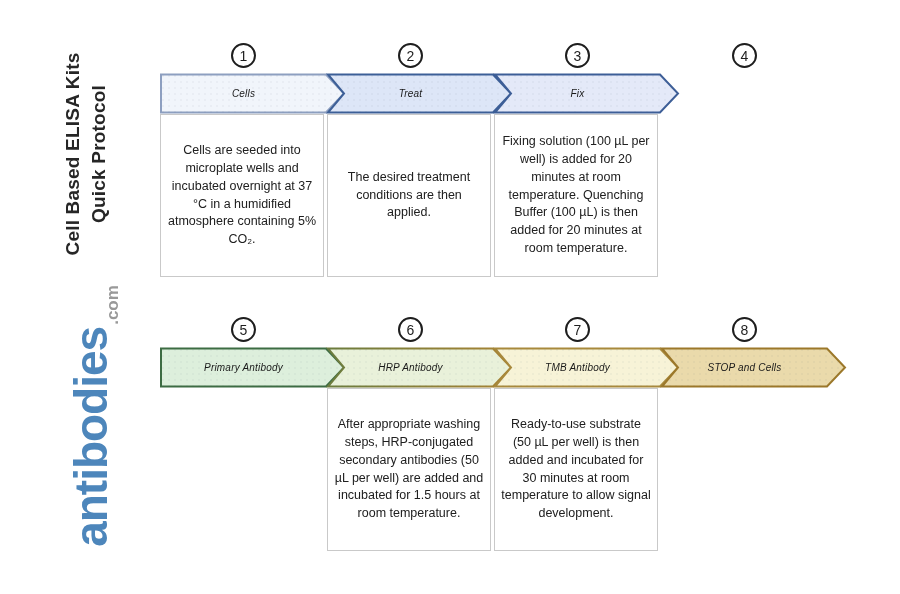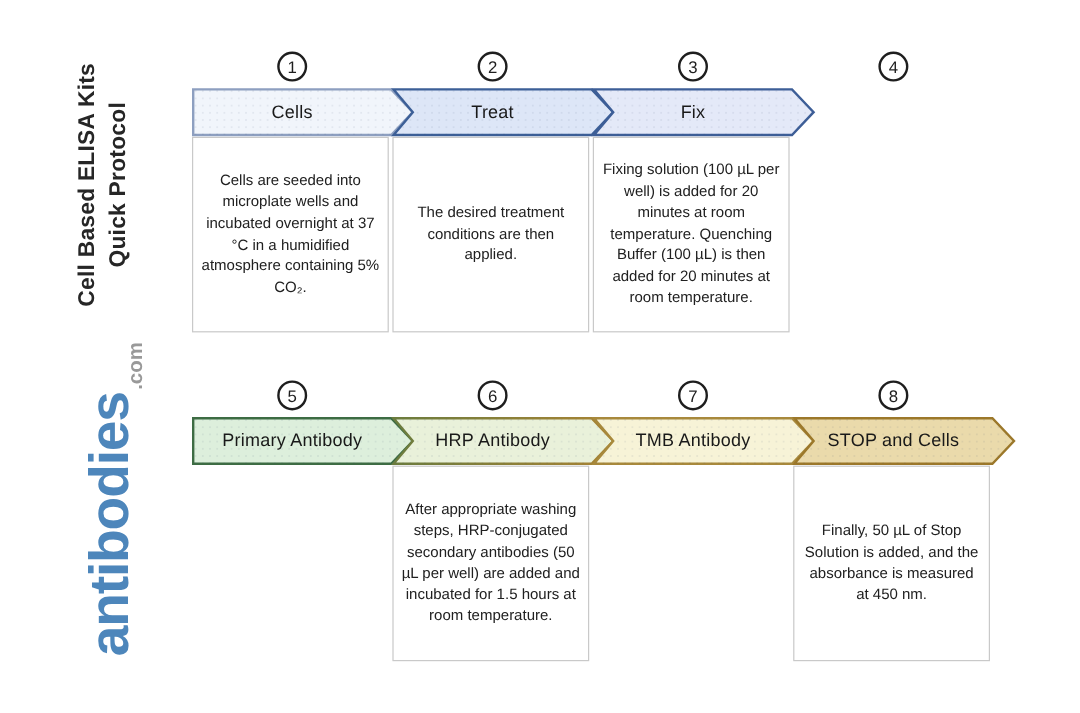--- a/index.html
+++ b/index.html
@@ -30,21 +30,21 @@
   .badge{
     width:25px;height:25px;border:2px solid #1e1e1e;border-radius:50%;background:#ffffff;
     display:flex;align-items:center;justify-content:center;box-sizing:border-box;
   }
   .badge .num{font-size:14px;color:#1e1e1e;line-height:1;}
   .header{position:relative;height:41px;}
   .arrow-svg{position:absolute;left:0;top:0;overflow:visible;}
   .header-label{
     position:absolute;left:0;top:0;width:167px;height:41px;
     display:flex;align-items:center;justify-content:center;
-    font-size:15px;color:#191919;letter-spacing:.2px;
+    font-size:10px;color:#191919;letter-spacing:.2px;font-style:italic;
   }
   .body-box{
     margin-top:0;width:164px;height:163px;box-sizing:border-box;
     border:1.5px solid #c9c9c9;background:#ffffff;
     display:flex;align-items:center;justify-content:center;
     padding:6px 6px;
   }
   .desc{
     font-size:12.5px;line-height:1.42;color:#202020;text-align:center;width:152px;
   }
@@ -175,32 +175,32 @@
         <span class="num">7</span>
       </div>
     </div>
     <div class="header">
       <svg class="arrow-svg" width="188" height="41" viewBox="0 0 188 41">
         <polygon class="arrow-fill" stroke-width="2" stroke-linejoin="miter" points="1,1.5 166,1.5 184,20.5 166,39.5 1,39.5 17,20.5" fill="#f7f3d7" stroke="#a8893c"></polygon>
         <polygon class="arrow-tex" fill="url(#dotpat)" stroke="none" points="1,1.5 166,1.5 184,20.5 166,39.5 1,39.5 17,20.5"></polygon>
       </svg>
       <div class="header-label">TMB Antibody</div>
     </div>
+    <div class="body-box">
+      <div class="desc">Ready-to-use substrate (50 µL per well) is then added and incubated for 30 minutes at room temperature to allow signal development.</div>
+    </div>
   </div>
       <div class="step" style="left: 501px;">
     <div class="badge-wrap">
       <div class="badge">
         <span class="num">8</span>
       </div>
     </div>
     <div class="header">
       <svg class="arrow-svg" width="188" height="41" viewBox="0 0 188 41">
         <polygon class="arrow-fill" stroke-width="2" stroke-linejoin="miter" points="1,1.5 166,1.5 184,20.5 166,39.5 1,39.5 17,20.5" fill="#eadaab" stroke="#9c782a"></polygon>
         <polygon class="arrow-tex" fill="url(#dotpat)" stroke="none" points="1,1.5 166,1.5 184,20.5 166,39.5 1,39.5 17,20.5"></polygon>
       </svg>
       <div class="header-label">STOP and Cells</div>
     </div>
-    <div class="body-box">
-      <div class="desc">Finally, 50 µL of Stop Solution is added, and the absorbance is measured at 450 nm.</div>
-    </div>
   </div>
     </div>
 </div>
 
 </body></html>

